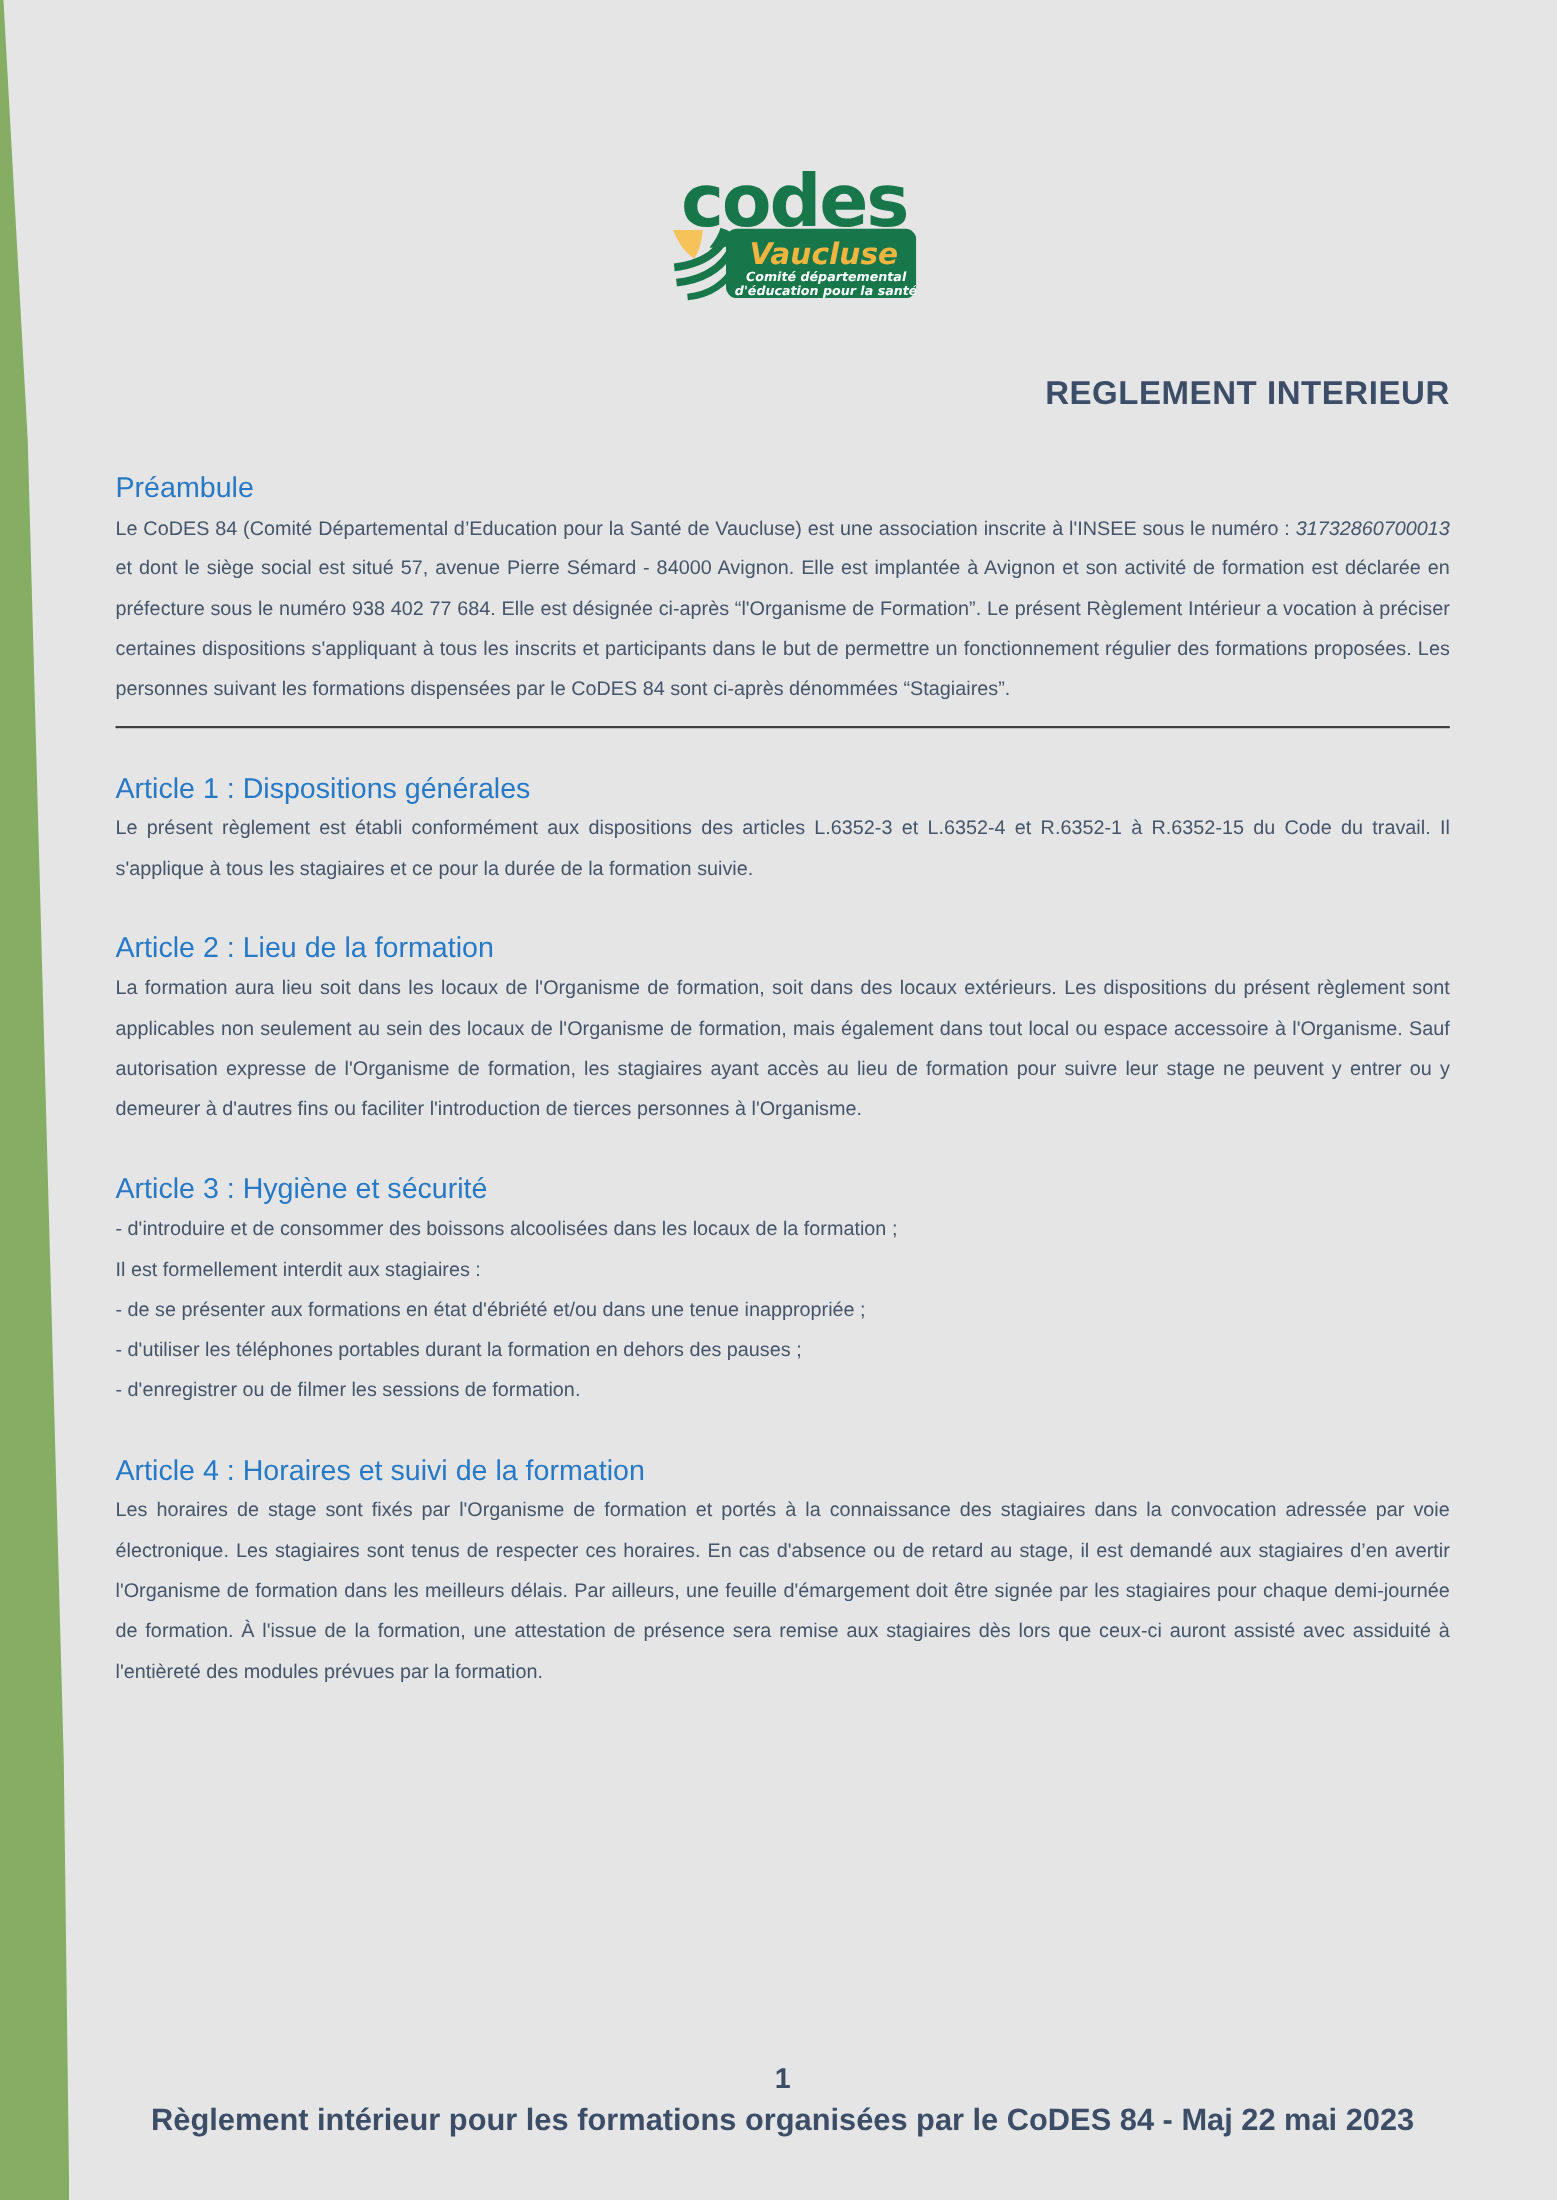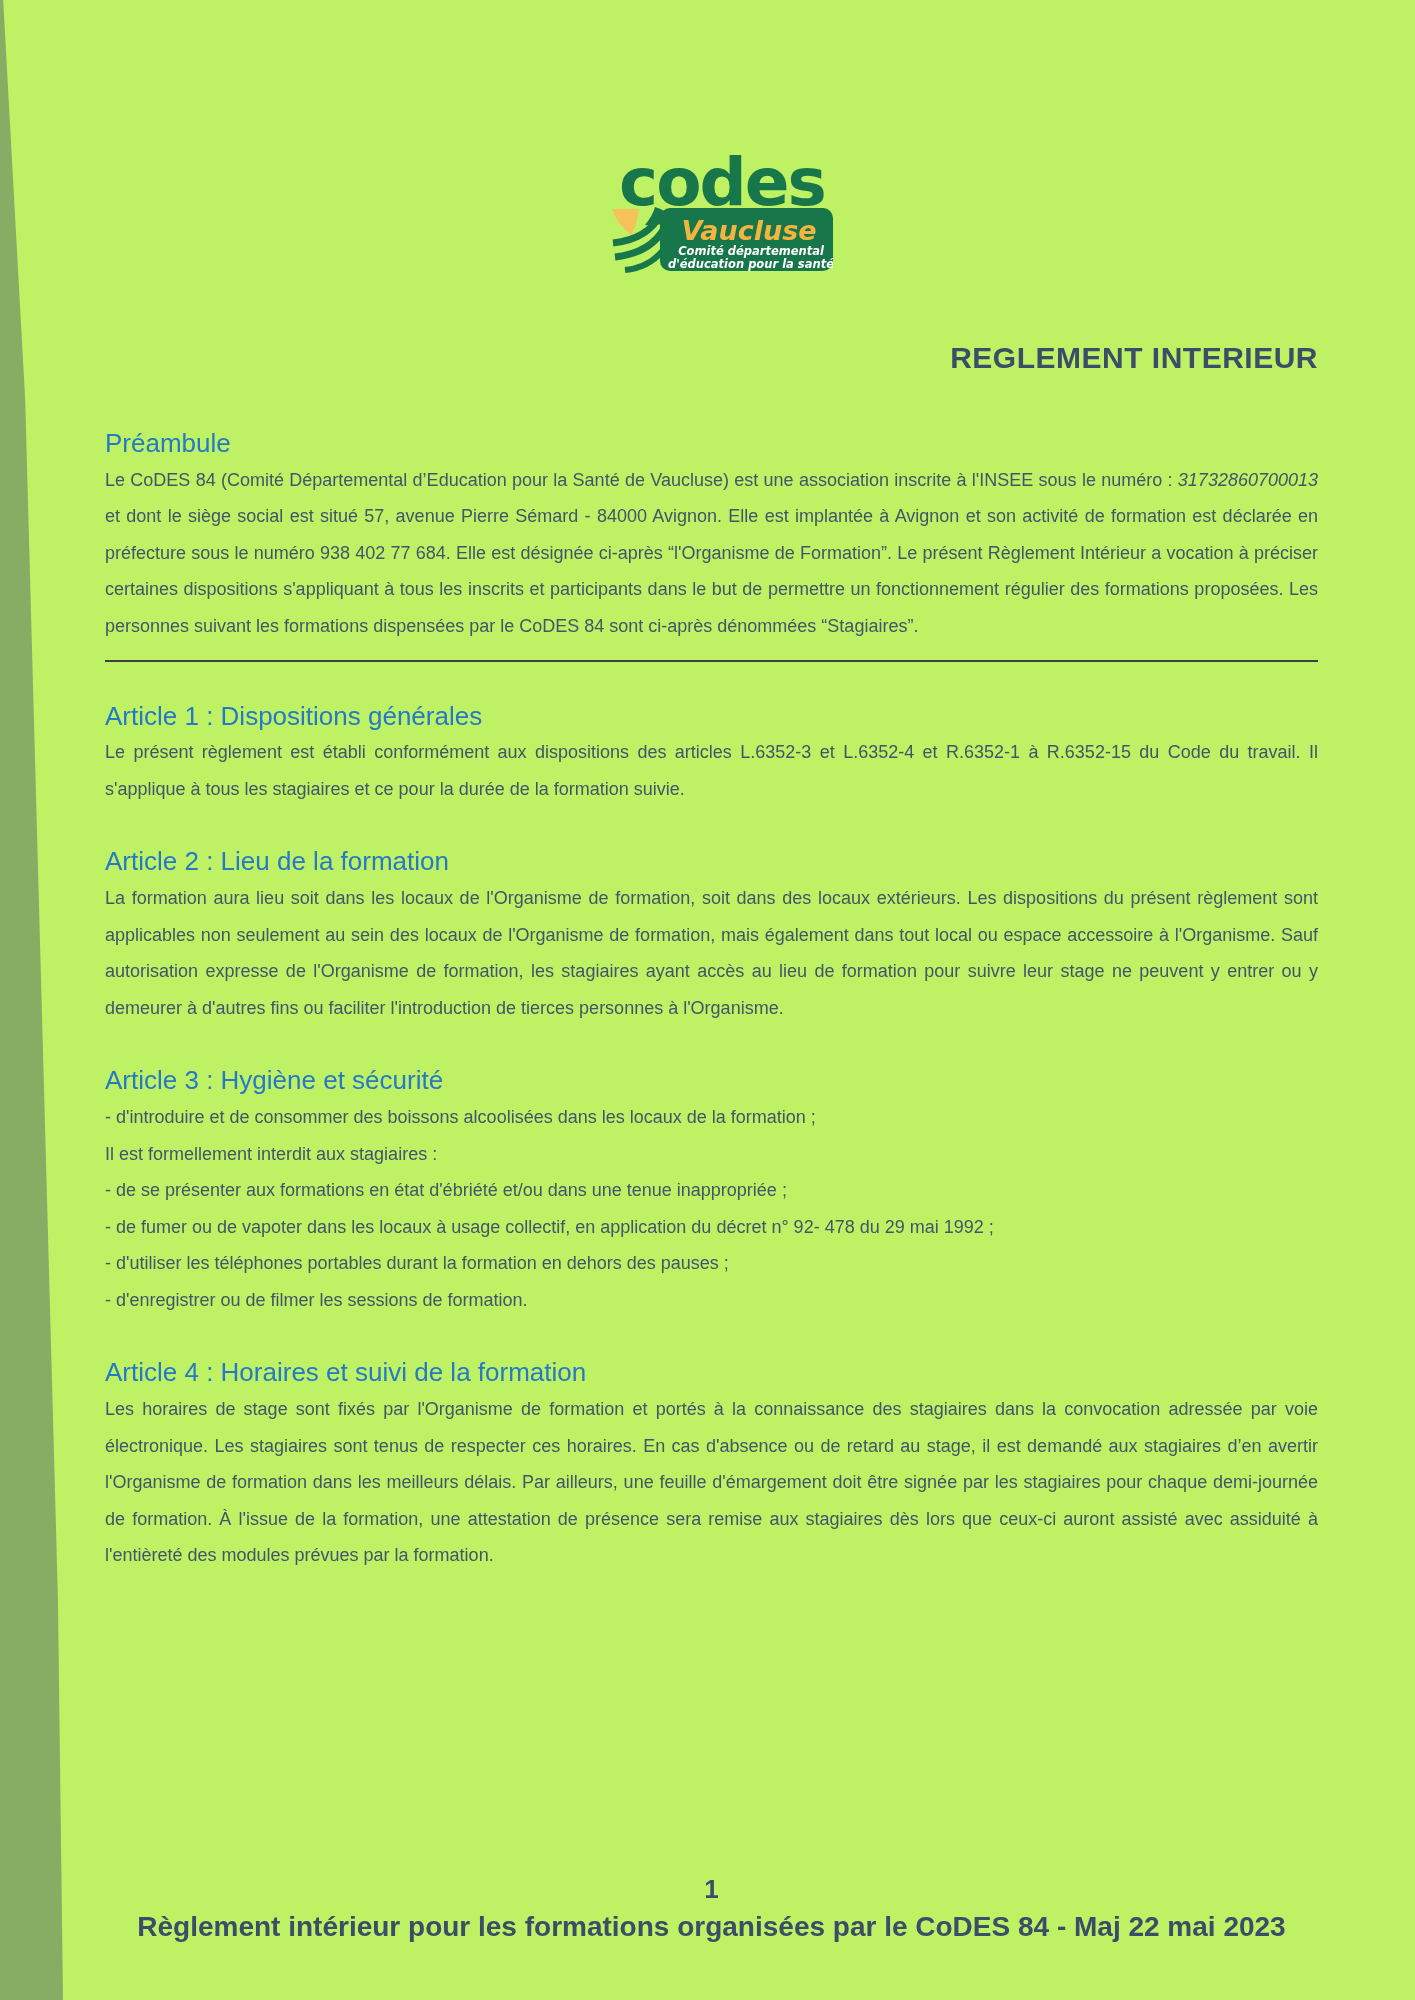--- a/index.html
+++ b/index.html
@@ -1,17 +1,17 @@
 <!DOCTYPE html>
 <html><head>
 <meta charset="utf-8">
 <style>
   * { margin:0; padding:0; box-sizing:border-box; }
   html,body { width:1415px; height:2000px; background:#ffffff; font-family:"Liberation Sans", sans-serif; }
-  .page { position:relative; width:1415px; height:2000px; background:#bef264; overflow:hidden; }
+  .page { position:relative; width:1415px; height:2000px; background:#e5e5e5; overflow:hidden; }
 
   
   .green-wedge {
     position:absolute; left:0; top:0; width:63px; height:2000px;
     background:#85ad64;
     clip-path: polygon(0% 0%, 5% 0%, 40% 20%, 92% 80%, 100% 100%, 0% 100%);
   }
 
   .content { position:absolute; left:105px; top:0; width:1213px; color:#44546a; }
 
@@ -87,21 +87,20 @@
     <section class="article">
       <h2 class="section-heading">Article 2 : Lieu de la formation</h2>
       <p class="body-text just">La formation aura lieu soit dans les locaux de l'Organisme de formation, soit dans des locaux extérieurs. Les dispositions du présent règlement sont applicables non seulement au sein des locaux de l'Organisme de formation, mais également dans tout local ou espace accessoire à l'Organisme. Sauf autorisation expresse de l'Organisme de formation, les stagiaires ayant accès au lieu de formation pour suivre leur stage ne peuvent y entrer ou y demeurer à d'autres fins ou faciliter l'introduction de tierces personnes à l'Organisme.</p>
     </section>
 
     <section class="article">
       <h2 class="section-heading">Article 3 : Hygiène et sécurité</h2>
       <p class="body-text just">- d'introduire et de consommer des boissons alcoolisées dans les locaux de la formation ;</p>
       <p class="body-text">Il est formellement interdit aux stagiaires :</p>
       <p class="body-text just">- de se présenter aux formations en état d'ébriété et/ou dans une tenue inappropriée ;</p>
-      <p class="body-text just">- de fumer ou de vapoter dans les locaux à usage collectif, en application du décret n° 92- 478 du 29 mai 1992 ;</p>
       <p class="body-text just">- d'utiliser les téléphones portables durant la formation en dehors des pauses ;</p>
       <p class="body-text just">- d'enregistrer ou de filmer les sessions de formation.</p>
     </section>
 
     <section class="article">
       <h2 class="section-heading">Article 4 : Horaires et suivi de la formation</h2>
       <p class="body-text just">Les horaires de stage sont fixés par l'Organisme de formation et portés à la connaissance des stagiaires dans la convocation adressée par voie électronique. Les stagiaires sont tenus de respecter ces horaires. En cas d'absence ou de retard au stage, il est demandé aux stagiaires d’en avertir l'Organisme de formation dans les meilleurs délais. Par ailleurs, une feuille d'émargement doit être signée par les stagiaires pour chaque demi-journée de formation. À l'issue de la formation, une attestation de présence sera remise aux stagiaires dès lors que ceux-ci auront assisté avec assiduité à l'entièreté des modules prévues par la formation.</p>
     </section>
 
   </div>

